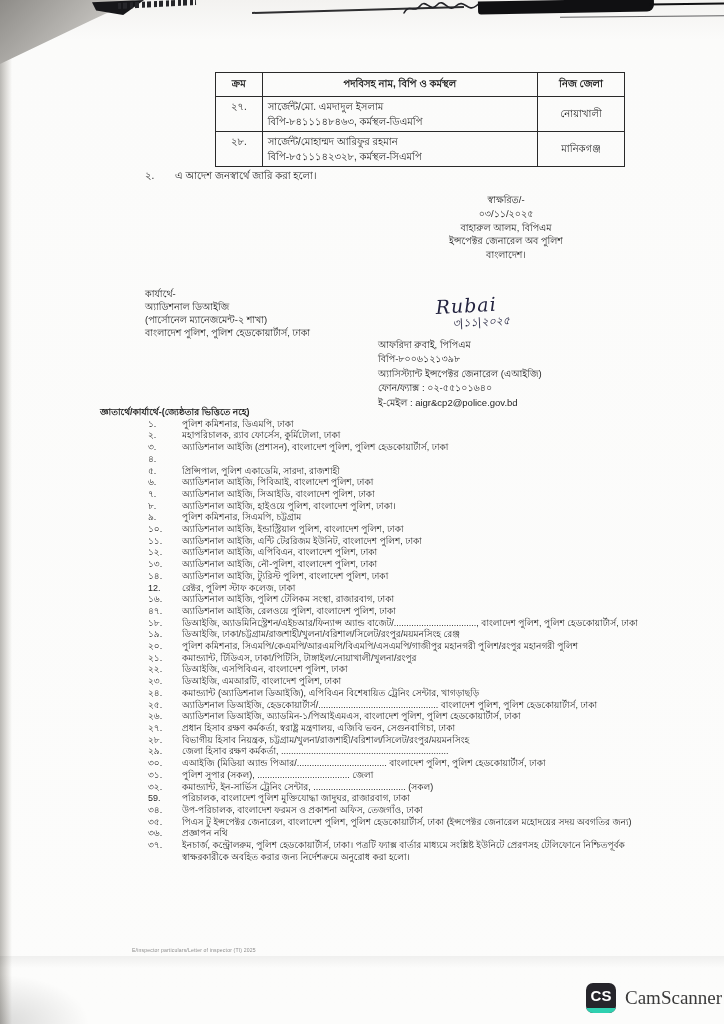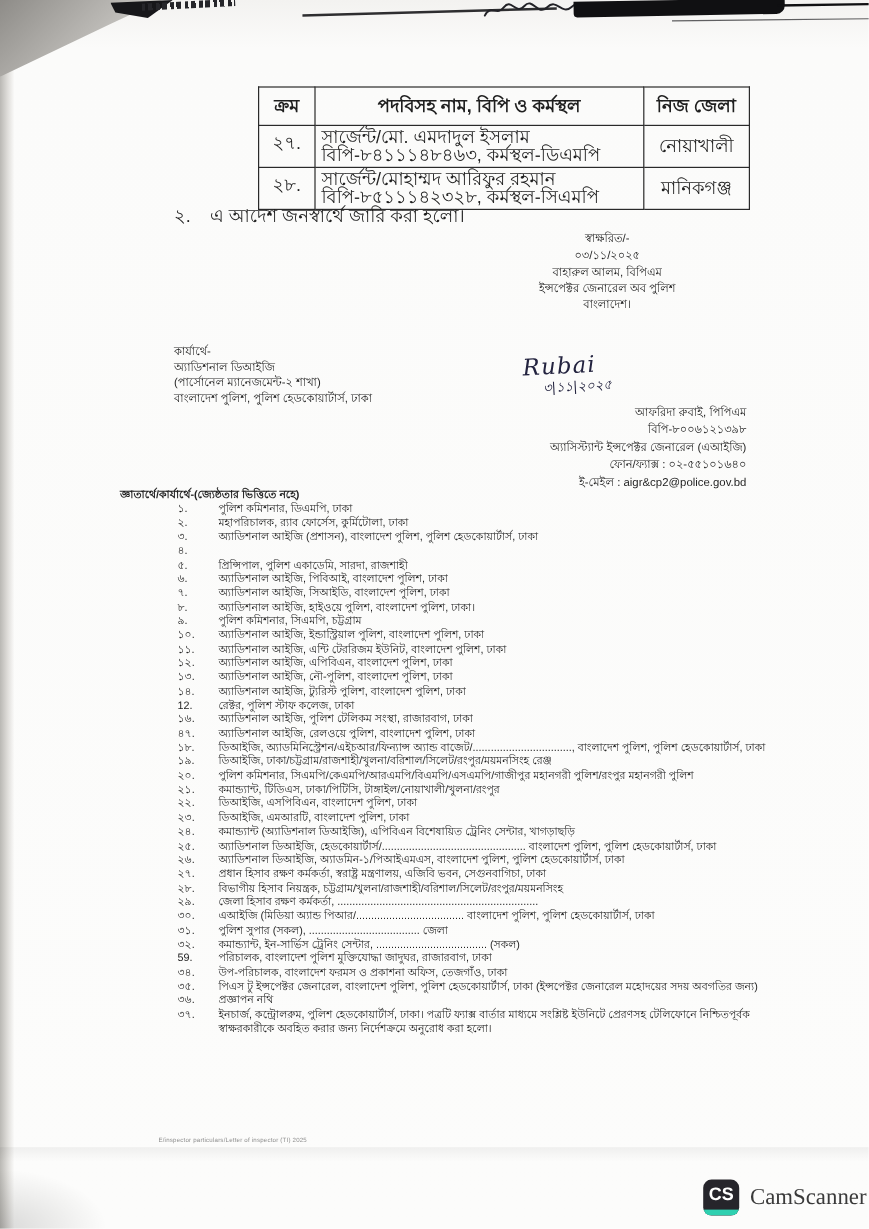--- a/index.html
+++ b/index.html
@@ -55,53 +55,53 @@
     position:absolute;left:0;top:956px;width:100%;height:12px;
     background:linear-gradient(180deg,rgba(0,0,0,.05),rgba(0,0,0,0));
   }
   .corner-bl{
     position:absolute;left:0;bottom:0;width:90px;height:50px;
     background:radial-gradient(ellipse at bottom left,rgba(0,0,0,.14),transparent 70%);
   }
   
   .posting-table{
     position:absolute;left:215px;top:72px;width:410px;
-    border-collapse:collapse;font-size:15px;
+    border-collapse:collapse;font-size:10px;
   }
   .posting-table th,.posting-table td{
     border:1px solid #2a2a2a;padding:2px 5px;vertical-align:middle;
   }
   .posting-table th{font-weight:bold;text-align:center;padding:3px 4px;}
   .col-serial{width:38px;text-align:center;}
   .col-name{width:285px;text-align:left;}
   .col-district{width:80px;text-align:center;}
   .name-line{display:block;line-height:15px;}
   
-  .clause2{position:absolute;left:145px;top:168px;font-size:15px;}
+  .clause2{position:absolute;left:145px;top:168px;font-size:10px;}
   .clause2 .cnum{display:inline-block;width:30px;}
   
   .signatory{
     position:absolute;left:415px;top:193px;width:182px;
     text-align:center;font-size:9.5px;line-height:13.8px;
   }
   
   .action-block{
     position:absolute;left:145px;top:271px;font-size:9.5px;line-height:13px;margin-top:16px;
   }
   
   .handwritten{
     position:absolute;left:436px;top:294px;transform:rotate(-3deg);
     color:#23233f;font-family:"DejaVu Serif","Liberation Serif",serif;font-style:italic;
   }
   .handwritten .hw-name{font-size:19px;letter-spacing:1px;}
   .handwritten .hw-date{font-size:11px;margin-left:16px;margin-top:-2px;}
   
   .contact-block{
-    position:absolute;left:356px;top:338px;width:266px;
-    text-align:right;font-size:9.5px;line-height:14.4px;
+    position:absolute;left:378px;top:338px;width:266px;
+    text-align:left;font-size:9.5px;line-height:14.4px;
   }
   
   .distribution{
     position:absolute;left:100px;top:407px;width:566px;
     font-size:9px;line-height:11.7px;
   }
   .dist-heading{font-weight:bold;}
   .li{display:flex;}
   .li .num{flex:0 0 34px;margin-left:48px;}
   .li .txt{flex:1;}

